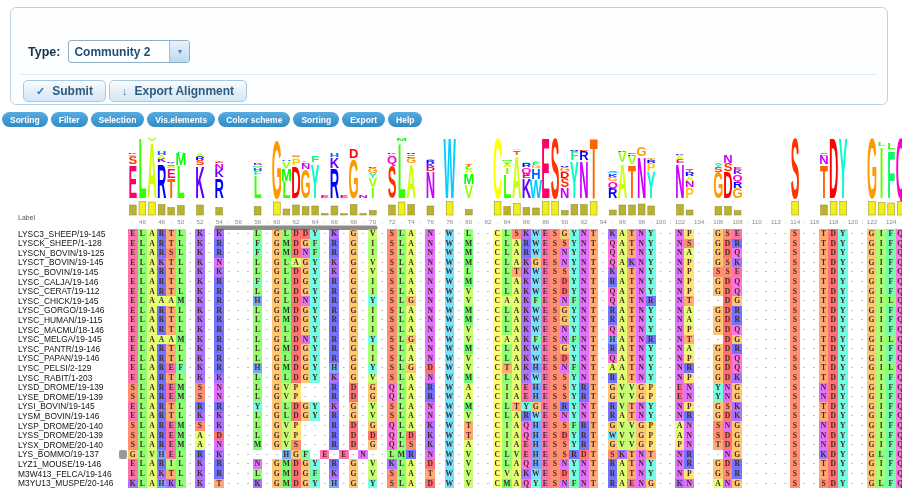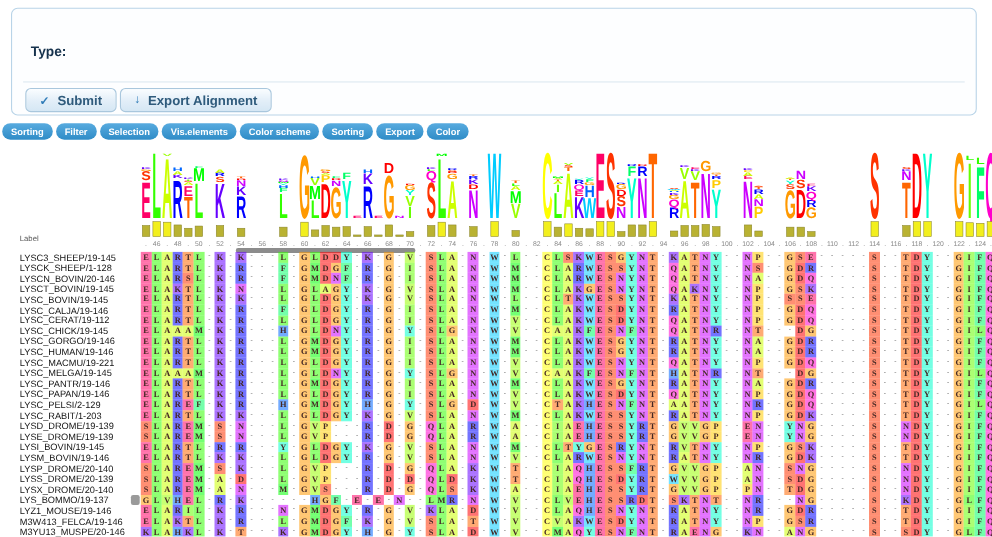--- a/index.html
+++ b/index.html
@@ -44,41 +44,45 @@
   svg{position:absolute;pointer-events:none;}
 </style>
 </head>
 <body>
 
 <div id="app">
 
   <div class="panel">
     <div class="type-row">
       <span class="type-label">Type:</span>
+      <div class="combo">
+        <span class="combo-value">Community 2</span>
+        <span class="combo-btn">▾</span>
+      </div>
     </div>
     <div class="divider"></div>
     <div class="btn" style="left:12px;">
       <span class="ico">✓</span>
       <span>Submit</span>
     </div>
     <div class="btn" style="left:98px;">
       <span class="ico">↓</span>
       <span>Export Alignment</span>
     </div>
   </div>
 
   <div class="menu" id="menu">
       <div class="pill">Sorting</div>
       <div class="pill">Filter</div>
       <div class="pill">Selection</div>
       <div class="pill">Vis.elements</div>
       <div class="pill">Color scheme</div>
       <div class="pill">Sorting</div>
       <div class="pill">Export</div>
-      <div class="pill">Color</div>
+      <div class="pill">Help</div>
     </div>
 
   <div class="label-header">Label</div>
   <div id="logoHolder">
       <svg width="774" height="97" viewBox="0 0 774 97" style="left: 128px; top: 135px;">
         <text transform="translate(4.8,63) scale(1.3,4.655837735013249)" text-anchor="middle" font-family="&quot;Liberation Sans&quot;, sans-serif" font-weight="bold" font-size="10" fill="#FF0066">E</text>
         <text transform="translate(4.8,29.01238453440328) scale(1.3,1.1639594337533123)" text-anchor="middle" font-family="&quot;Liberation Sans&quot;, sans-serif" font-weight="bold" font-size="10" fill="#FF3300">S</text>
         <text transform="translate(4.8,20.515480668004102) scale(1.3,0.23279188675066245)" text-anchor="middle" font-family="&quot;Liberation Sans&quot;, sans-serif" font-weight="bold" font-size="10" fill="#FF9900">G</text>
         <text transform="translate(4.8,18.816099894724267) scale(1.3,0.23279188675066245)" text-anchor="middle" font-family="&quot;Liberation Sans&quot;, sans-serif" font-weight="bold" font-size="10" fill="#6600FF">K</text>
         <rect x="1.4" y="70" width="6.8" height="10" fill="#b9b232" stroke="#8a852a" stroke-width="0.5"></rect>
@@ -394,29 +398,29 @@
         <text transform="translate(772.8,63) scale(1.3,8.493150684931507)" text-anchor="middle" font-family="&quot;Liberation Sans&quot;, sans-serif" font-weight="bold" font-size="10" fill="#FF00CC">Q</text>
         <rect x="769.4" y="66.5" width="6.8" height="13.5" fill="#f2ef1d" stroke="#8a852a" stroke-width="0.5"></rect>
         <text x="772.8" y="89" text-anchor="middle" font-family="&quot;Liberation Sans&quot;, sans-serif" font-size="6.2" fill="#8a8a8a">.</text>
         <rect x="86.39999999999999" y="90.5" width="163.2" height="4.5" rx="2" fill="#8c8c8c"></rect>
       </svg>
     </div>
 
   <div id="labels">
       <div class="seq-label" style="top: 228.5px;">LYSC3_SHEEP/19-145</div>
       <div class="seq-label" style="top: 238.1px;">LYSCK_SHEEP/1-128</div>
-      <div class="seq-label" style="top: 247.7px;">LYSCN_BOVIN/20-146</div>
+      <div class="seq-label" style="top: 247.7px;">LYSCN_BOVIN/19-125</div>
       <div class="seq-label" style="top: 257.3px;">LYSCT_BOVIN/19-145</div>
       <div class="seq-label" style="top: 266.9px;">LYSC_BOVIN/19-145</div>
       <div class="seq-label" style="top: 276.5px;">LYSC_CALJA/19-146</div>
       <div class="seq-label" style="top: 286.1px;">LYSC_CERAT/19-112</div>
       <div class="seq-label" style="top: 295.7px;">LYSC_CHICK/19-145</div>
       <div class="seq-label" style="top: 305.3px;">LYSC_GORGO/19-146</div>
-      <div class="seq-label" style="top: 314.9px;">LYSC_HUMAN/19-146</div>
-      <div class="seq-label" style="top: 324.5px;">LYSC_MACMU/19-221</div>
+      <div class="seq-label" style="top: 314.9px;">LYSC_HUMAN/19-115</div>
+      <div class="seq-label" style="top: 324.5px;">LYSC_MACMU/18-146</div>
       <div class="seq-label" style="top: 334.1px;">LYSC_MELGA/19-145</div>
       <div class="seq-label" style="top: 343.7px;">LYSC_PANTR/19-146</div>
       <div class="seq-label" style="top: 353.3px;">LYSC_PAPAN/19-146</div>
       <div class="seq-label" style="top: 362.9px;">LYSC_PELSI/2-129</div>
       <div class="seq-label" style="top: 372.5px;">LYSC_RABIT/1-203</div>
       <div class="seq-label" style="top: 382.1px;">LYSD_DROME/19-139</div>
       <div class="seq-label" style="top: 391.7px;">LYSE_DROME/19-139</div>
       <div class="seq-label" style="top: 401.3px;">LYSI_BOVIN/19-145</div>
       <div class="seq-label" style="top: 410.9px;">LYSM_BOVIN/19-146</div>
       <div class="seq-label" style="top: 420.5px;">LYSP_DROME/20-140</div>

